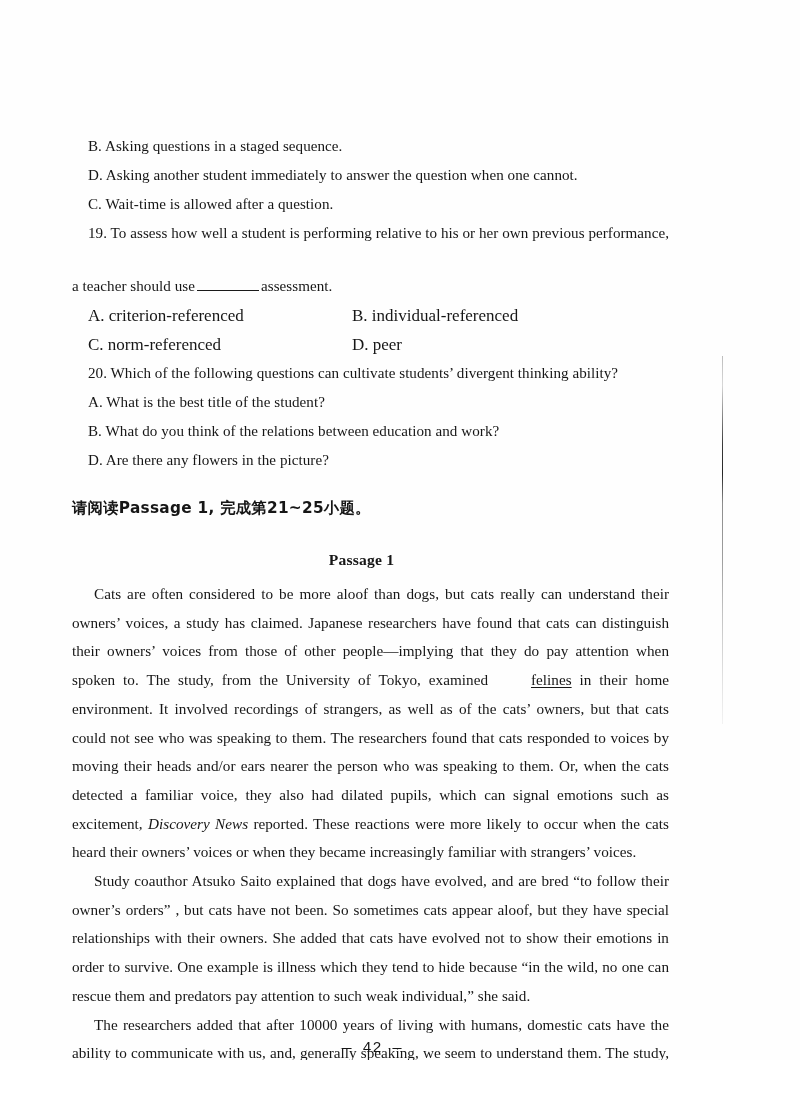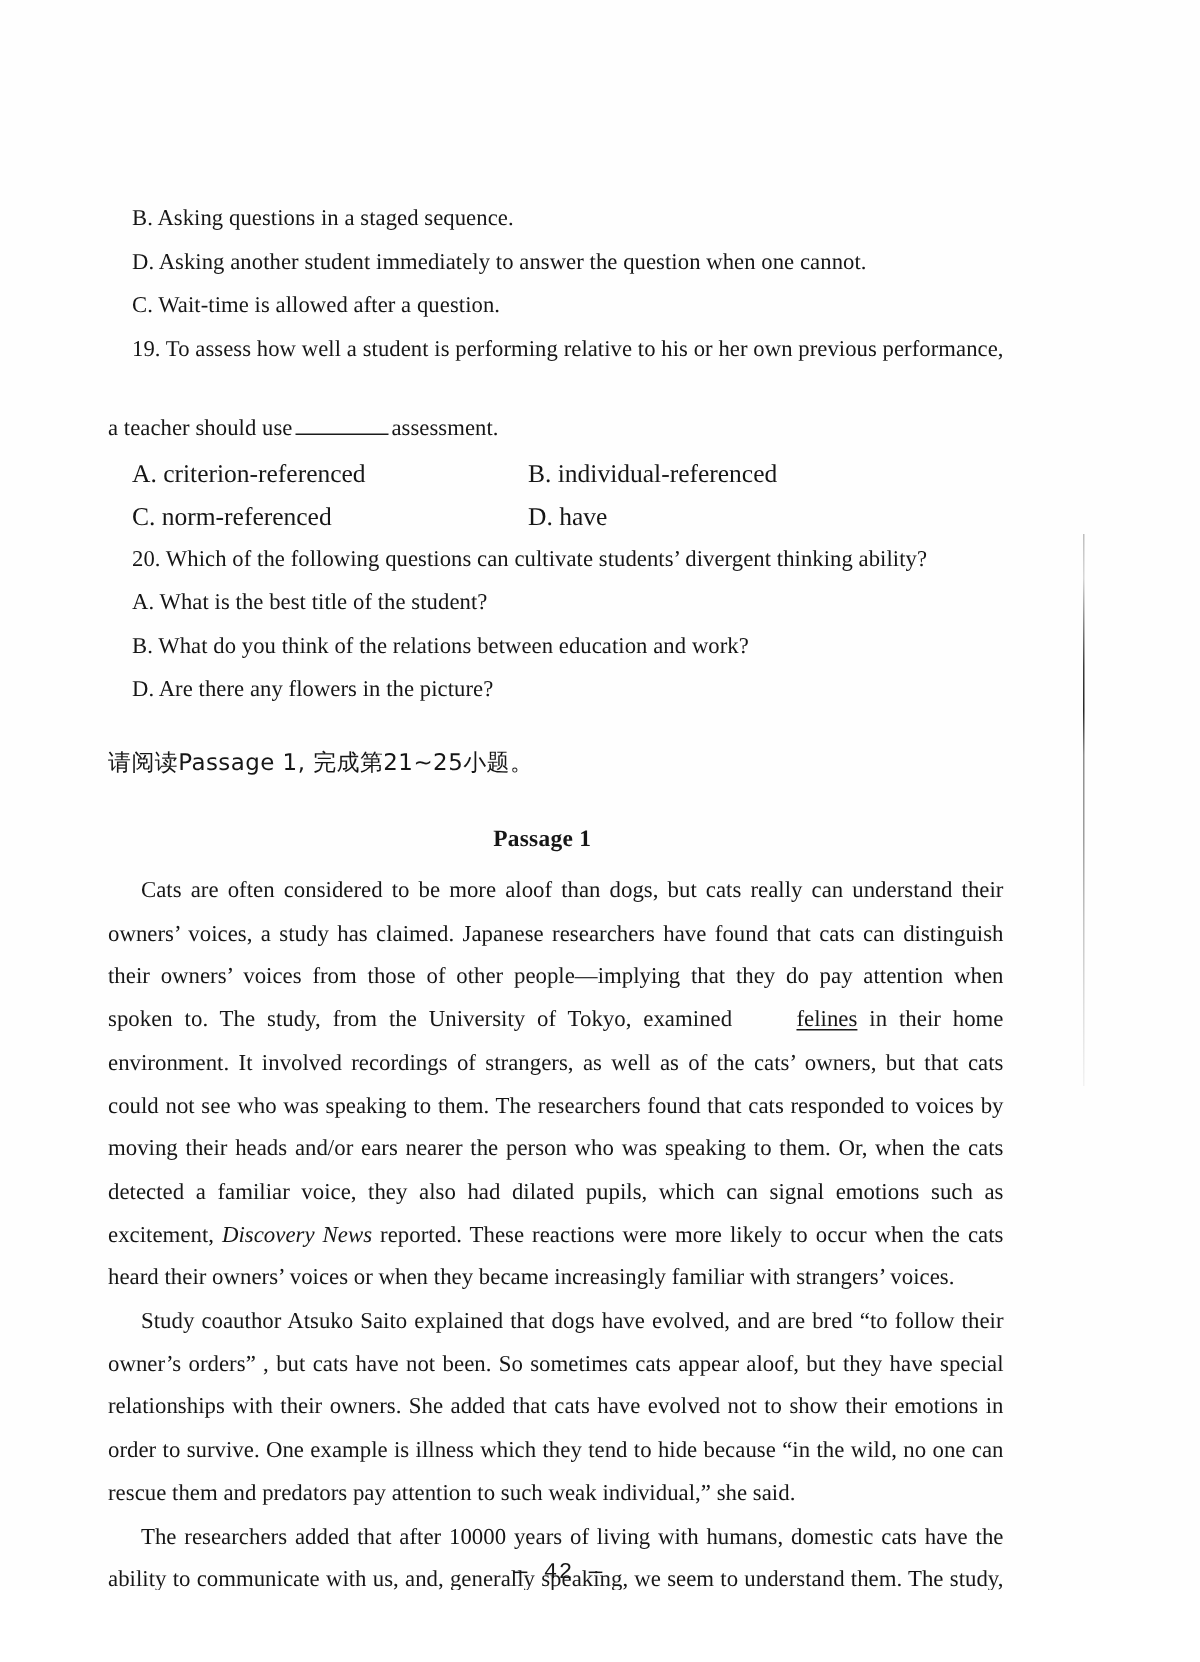--- a/index.html
+++ b/index.html
@@ -66,21 +66,21 @@
     line-height: 29px;
     padding-left: 16px;
     white-space: nowrap;
   }
   .opt-col-b {
     display: inline-block;
     width: 264px;
   }
   .cn-line {
     font-family: "DejaVu Sans", "Liberation Sans", sans-serif;
-    font-weight: normal;
+    font-weight: bold;
     font-size: 15.3px;
     line-height: 26px;
     letter-spacing: 0.3px;
   }
   .passage-title {
     text-align: center;
     font-weight: bold;
     font-size: 15.6px;
     line-height: 26px;
     letter-spacing: 0.2px;
@@ -123,21 +123,21 @@
     <div class="spacer-20" style="height:132px;"></div>
 
     <div class="q-line q-indent">B. Asking questions in a staged sequence.</div>
     <div class="q-line q-indent">D. Asking another student immediately to answer the question when one cannot.</div>
     <div class="q-line q-indent">C. Wait-time is allowed after a question.</div>
 
     <div class="q-line q-indent">19. To assess how well a student is performing relative to his or her own previous performance,</div>
     <div class="wrap-line"><span>a teacher should use</span><span class="blank-ul"></span><span>assessment.</span></div>
 
     <div class="opt-row"><span class="opt-col-b">A. criterion-referenced</span><span>B. individual-referenced</span></div>
-    <div class="opt-row"><span class="opt-col-b">C. norm-referenced</span><span>D. have</span></div>
+    <div class="opt-row"><span class="opt-col-b">C. norm-referenced</span><span>D. peer</span></div>
 
     <div class="q-line q-indent">20. Which of the following questions can cultivate students’ divergent thinking ability?</div>
     <div class="q-line q-indent">A. What is the best title of the student?</div>
     <div class="q-line q-indent">B. What do you think of the relations between education and work?</div>
     <div class="q-line q-indent">D. Are there any flowers in the picture?</div>
 
     <div class="spacer-20"></div>
 
     <div class="cn-line">请阅读Passage 1, 完成第21~25小题。</div>
 

